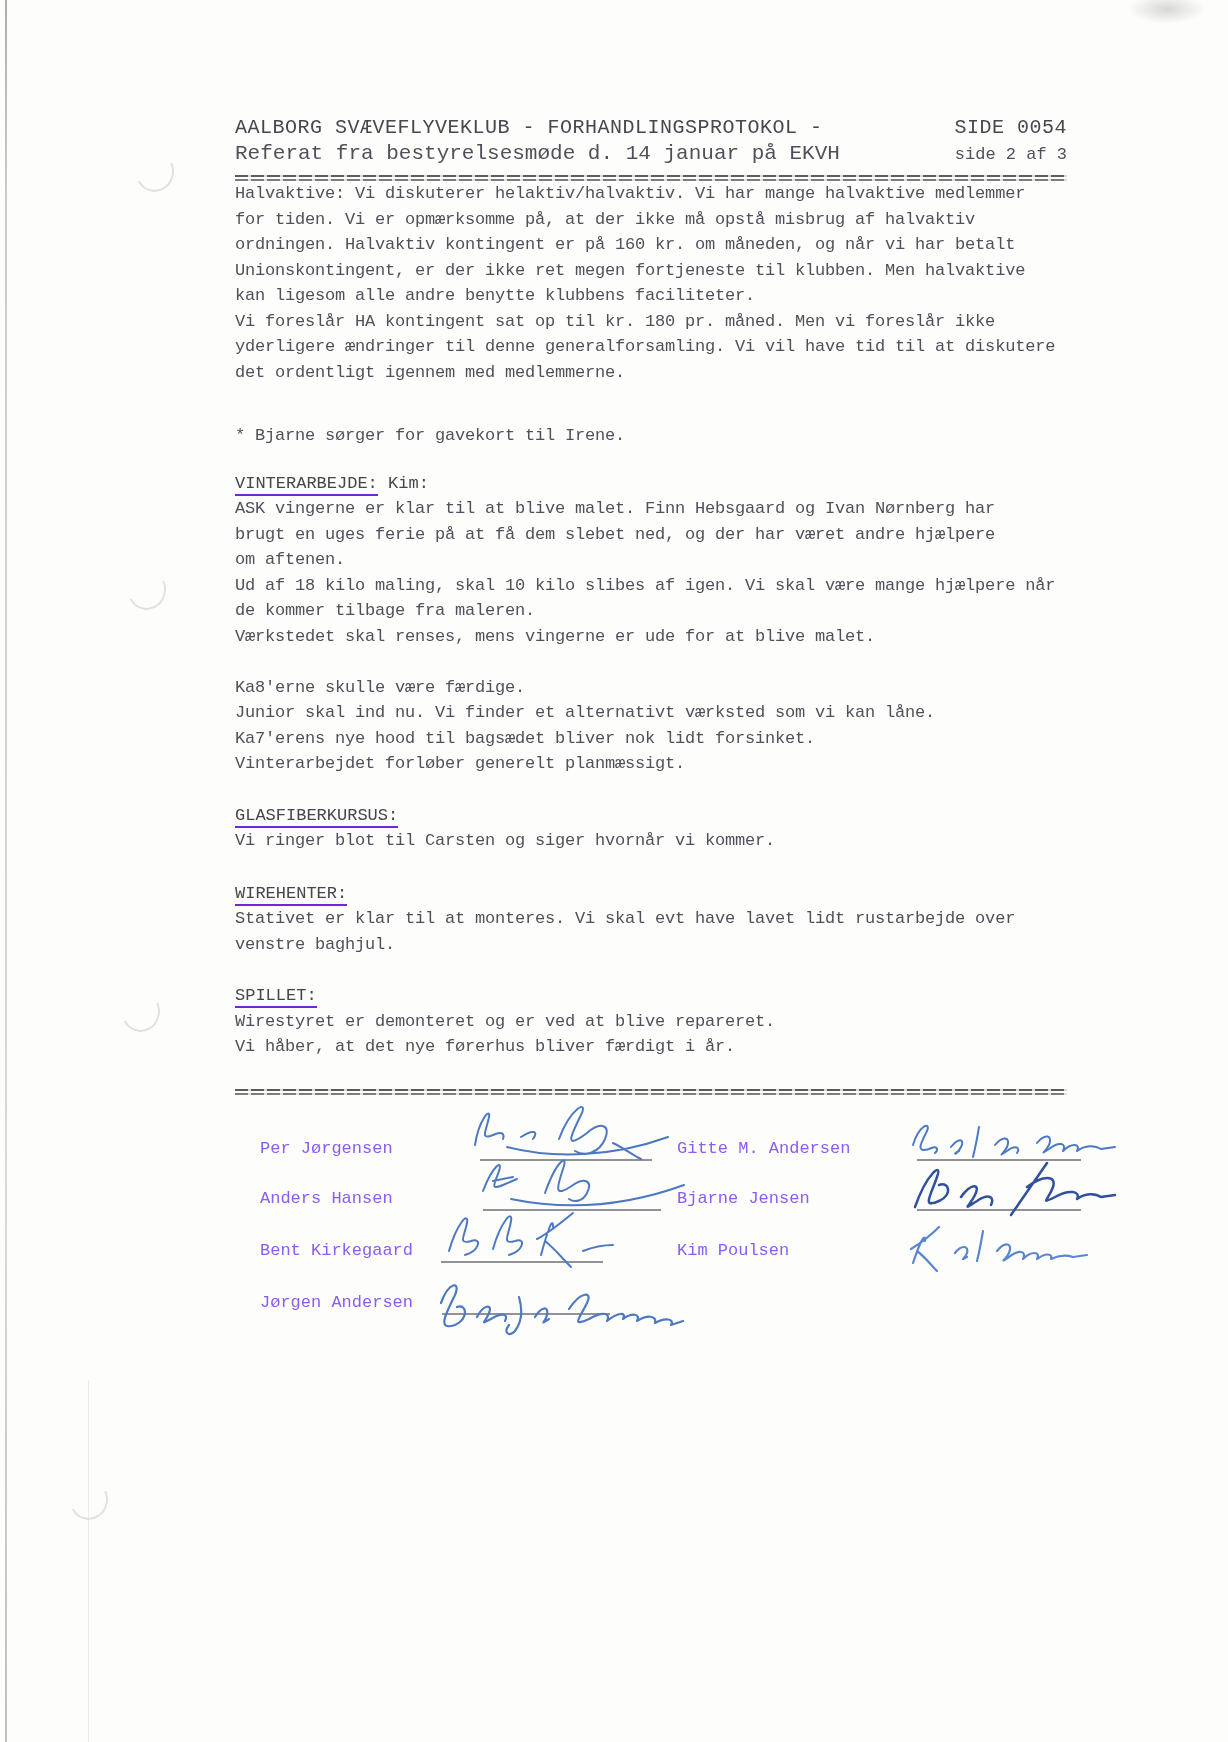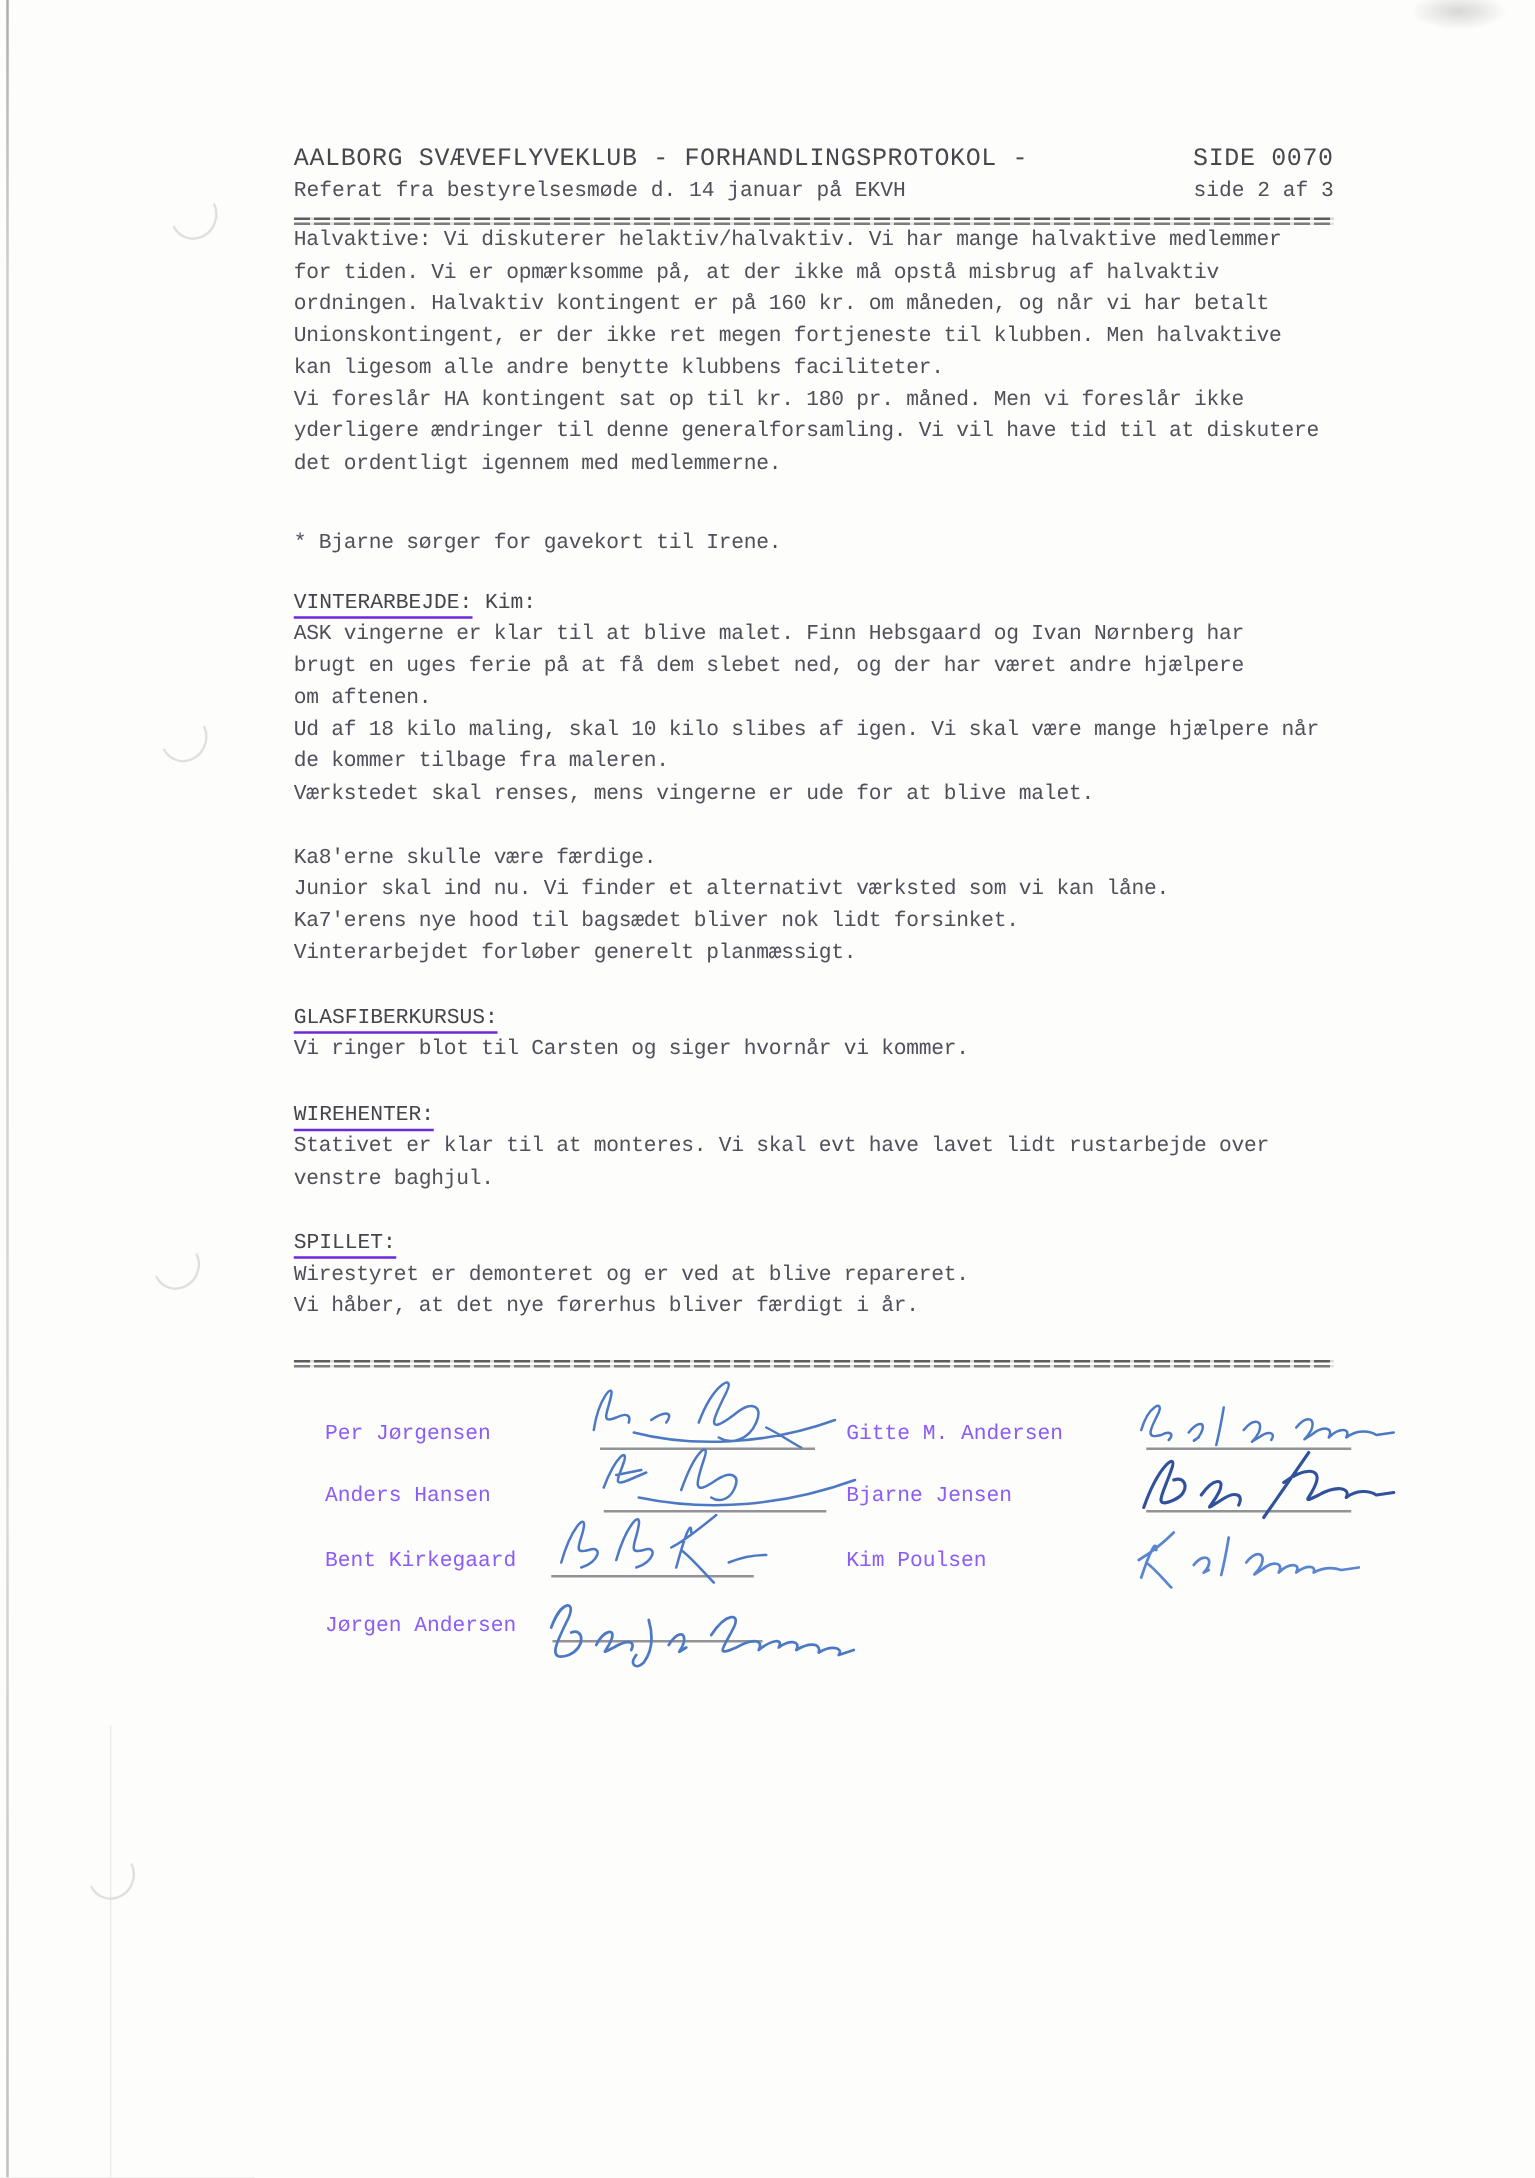--- a/index.html
+++ b/index.html
@@ -24,21 +24,21 @@
   .hole.h1{left:136px;top:152px;}
   .hole.h2{left:128px;top:570px;}
   .hole.h3{left:122px;top:992px;}
   .hole.h4{left:70px;top:1480px;}
 
   .content{position:absolute;left:235px;top:115px;width:832px;}
 
   .hrow{display:flex;justify-content:space-between;align-items:baseline;gap:40px;}
   .h-title{font-size:20px;line-height:26px;letter-spacing:.5px;color:#47474e;}
   .h-page{font-size:20px;line-height:26px;letter-spacing:.5px;color:#47474e;}
-  .h-sub{font-size:17px;line-height:26px;color:#50505a;}
+  .h-sub{font-size:21px;line-height:26px;color:#50505a;}
   .h-sub-page{font-size:17px;line-height:26px;color:#50505a;}
 
   .rule{margin-top:7px;height:6px;position:relative;}
   .rule .dash{position:absolute;left:0;right:0;height:2px;
     background:repeating-linear-gradient(90deg,#5c5c60 0 13px,#d8d8d4 13px 16px);}
   .rule .dash.t{top:0;}
   .rule .dash.b{top:4px;opacity:.8;}
 
   .body-txt{font-size:17px;line-height:25.5px;white-space:pre-line;color:#50505a;
     letter-spacing:-0.2px;}
@@ -67,21 +67,21 @@
   <div class="fold"></div>
   <div class="hole h1"></div>
   <div class="hole h2"></div>
   <div class="hole h3"></div>
   <div class="hole h4"></div>
 
   <div class="content">
 
     <div class="hrow">
       <span class="h-title">AALBORG SVÆVEFLYVEKLUB - FORHANDLINGSPROTOKOL -</span>
-      <span class="h-page">SIDE 0070</span>
+      <span class="h-page">SIDE 0054</span>
     </div>
     <div class="hrow">
       <span class="h-sub">Referat fra bestyrelsesmøde d. 14 januar på EKVH</span>
       <span class="h-sub-page">side 2 af 3</span>
     </div>
 
     <div class="rule">
       <div class="dash t"></div>
         <div class="dash b"></div>
     </div>

